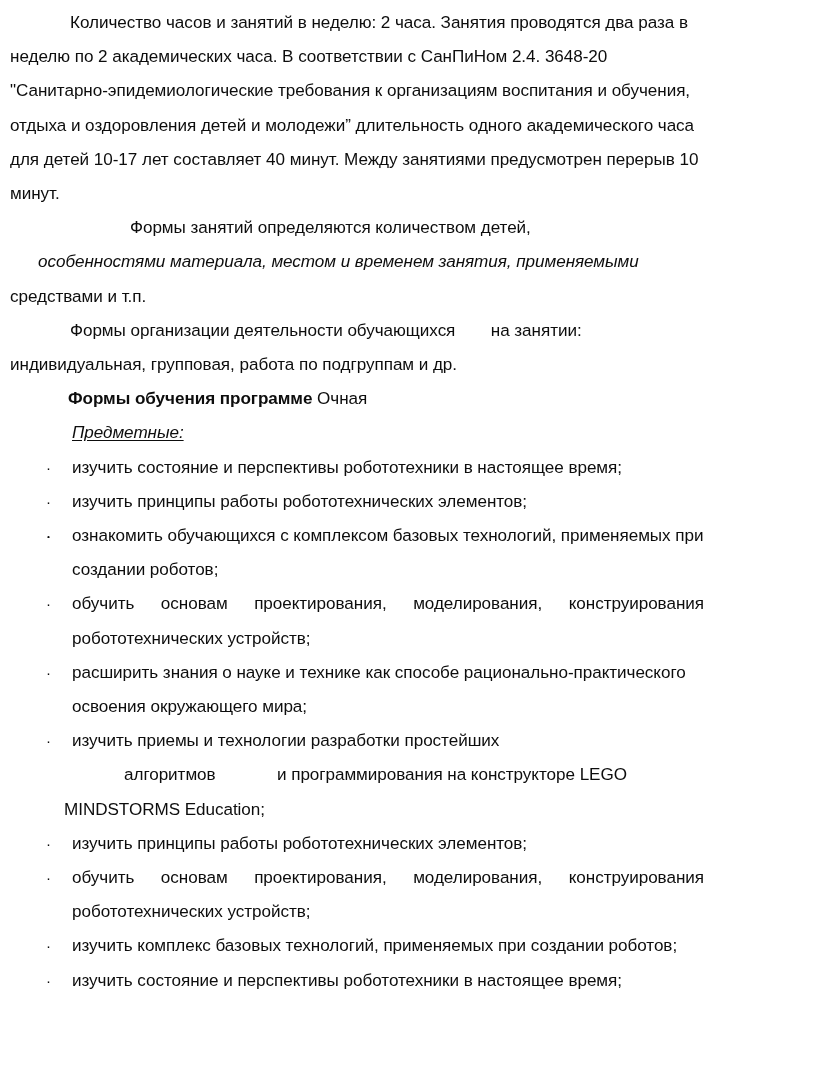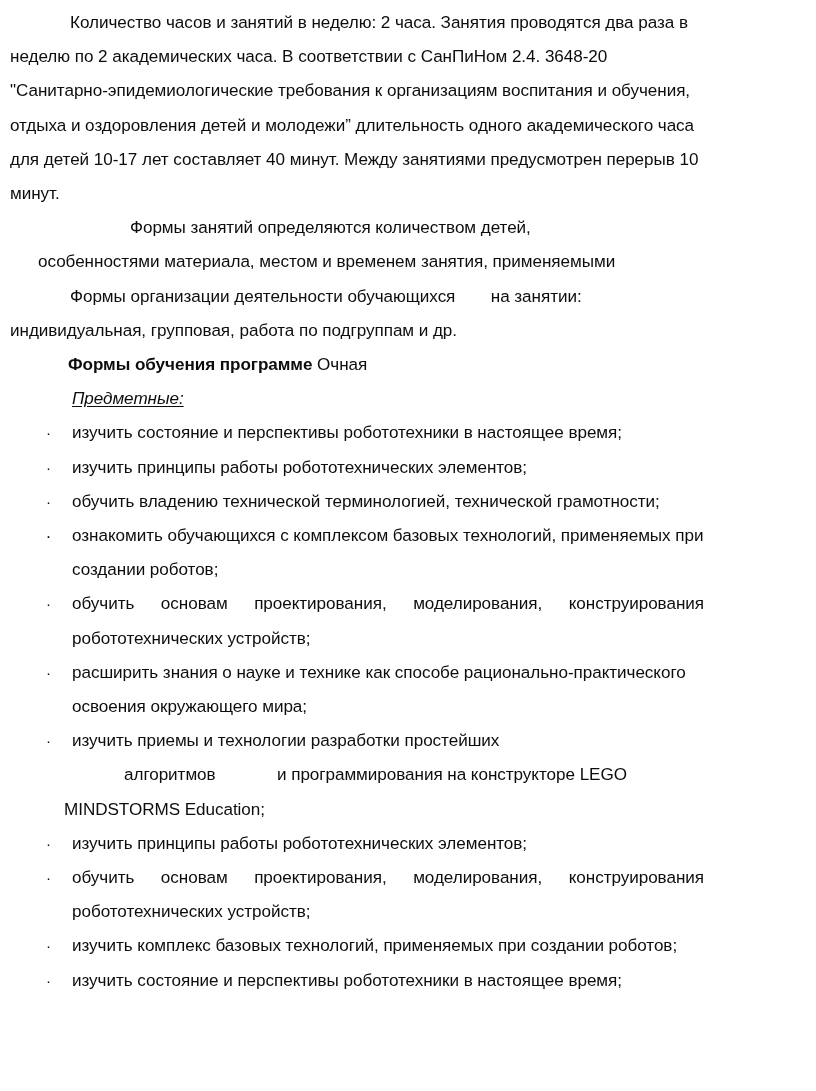--- a/index.html
+++ b/index.html
@@ -96,23 +96,24 @@
 <body>
 
 <div id="page">
   <div class="doc-body">
 
     <p class="para ragged indent">Количество часов и занятий в неделю: 2 часа. Занятия проводятся два раза в неделю по 2 академических часа. В соответствии с СанПиНом 2.4. 3648-20 "Санитарно-эпидемиологические требования к организациям воспитания и обучения, отдыха и оздоровления детей и молодежи” длительность одного академического часа для детей 10-17 лет составляет 40 минут. Между занятиями предусмотрен перерыв 10 минут.</p>
 
     <p class="para indent">
       <span style="display:inline-block;width:100%;text-align:justify;">Формы занятий определяются количеством детей,</span>
     </p>
-    <p class="para" style="padding-left:28px;">
+    <p class="para" style="padding-left:28px;font-style:italic;">
       <span style="display:inline-block;width:100%;text-align:justify;">особенностями материала, местом и временем занятия, применяемыми</span>
     </p>
+    <p class="para ragged">средствами и т.п.</p>
 
     <p class="para ragged indent">
       <span>Формы организации деятельности обучающихся</span>
       <span class="gapspace-sm"></span>
       <span>на занятии:</span>
     </p>
     <p class="para ragged">индивидуальная, групповая, работа по подгруппам и др.</p>
 
     <p class="para ragged indent-sm">
       <b>Формы обучения программе</b>
@@ -128,21 +129,20 @@
       <li class="ragged">
         <span class="bullet-mark">·</span>
         <span>изучить состояние и перспективы робототехники в настоящее время;</span>
       </li>
       <li class="ragged">
         <span class="bullet-mark">·</span>
         <span>изучить принципы работы робототехнических элементов;</span>
       </li>
       <li class="ragged">
         <span class="bullet-mark">·</span>
-        <span>обучить владению технической терминологией, технической грамотности;</span>
       </li>
       <li class="ragged">
         <span class="bullet-mark">·</span>
       </li>
       <li class="ragged">
         <span class="bullet-mark">·</span>
         <span>ознакомить обучающихся с комплексом базовых технологий, применяемых при создании роботов;</span>
       </li>
       <li>
         <span class="bullet-mark">·</span>

